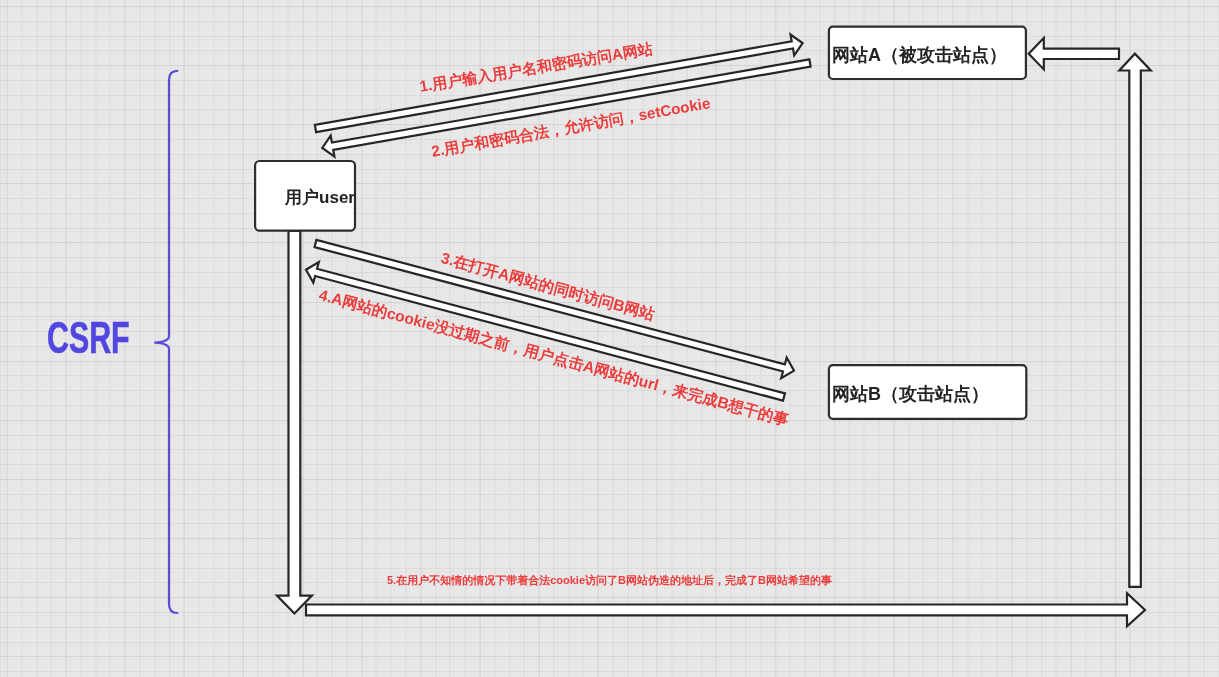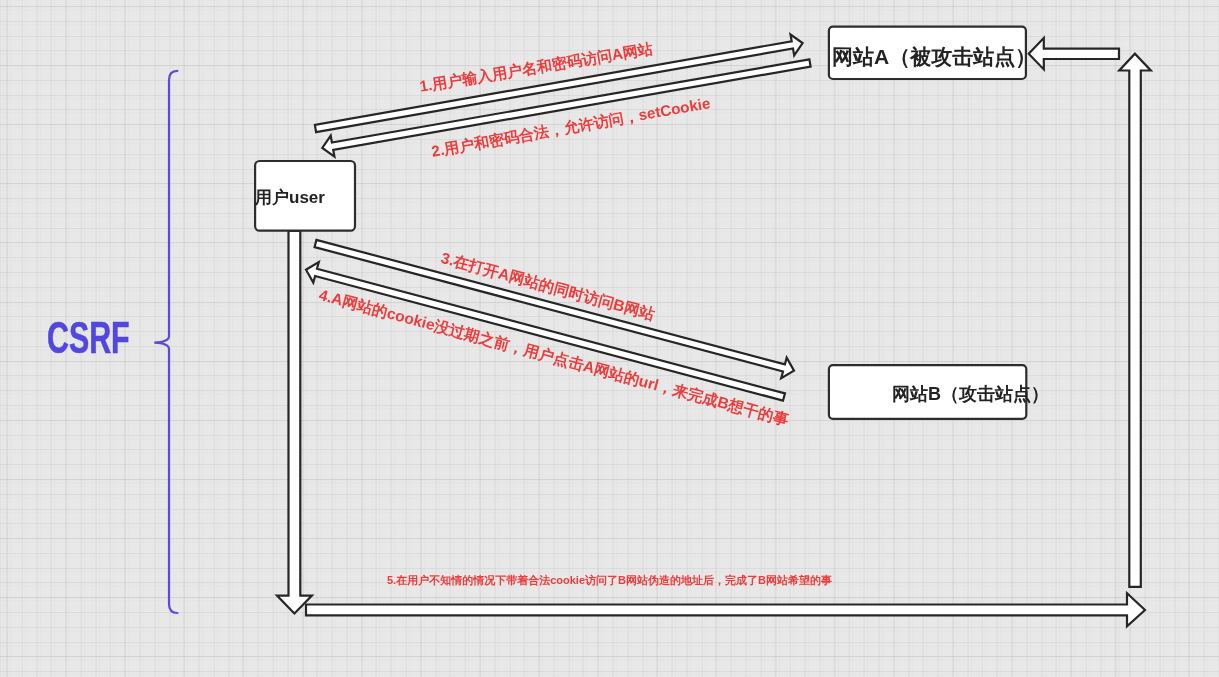--- a/index.html
+++ b/index.html
@@ -26,23 +26,23 @@
   .nodebox rect{fill:#ffffff;stroke:#2d2d2d;stroke-width:2.2;}
   .brace{fill:none;stroke:#5a4cd6;stroke-width:2.2;stroke-linecap:round;}
   .labels{position:absolute;left:0;top:0;width:1219px;height:677px;
     -webkit-font-smoothing:antialiased;transform:translateZ(0);}
   .title{position:absolute;left:46.5px;top:323px;font-family:"Liberation Sans",sans-serif;
     font-weight:bold;font-size:44px;color:#5146e0;letter-spacing:0px;line-height:29.5px;
     transform:scaleX(.69);transform-origin:0 0;
     -webkit-text-stroke:0.6px #5146e0;}
   .nodelabel{position:absolute;color:#232323;font-family:"Liberation Sans",sans-serif;
     font-weight:bold;white-space:nowrap;}
-  .n-user{left:255px;top:186px;width:100px;text-align:left;font-size:17px;}
-  .n-a{left:832px;top:43px;width:197px;text-align:left;font-size:21px;}
-  .n-b{left:852px;top:382px;width:197px;text-align:right;font-size:18px;}
+  .n-user{left:255px;top:186px;width:100px;text-align:right;font-size:17px;}
+  .n-a{left:832px;top:43px;width:197px;text-align:left;font-size:18px;}
+  .n-b{left:832px;top:382px;width:197px;text-align:left;font-size:18px;}
   .steplabel{position:absolute;color:#ec3c3c;font-weight:bold;white-space:nowrap;
     font-family:"Liberation Sans",sans-serif;transform-origin:0 0;}
   .s1{left:418px;top:76.5px;font-size:15.2px;transform:rotate(-9.33deg);}
   .s2{left:430px;top:142px;font-size:15.2px;transform:rotate(-9.94deg);}
   .s3{left:444px;top:247.5px;font-size:15.45px;transform:rotate(15.12deg);}
   .s4{left:322px;top:284.5px;font-size:15.45px;transform:rotate(15.05deg);}
   .s5{left:387px;top:573px;font-size:11px;}
 </style>
 </head>
 <body>

